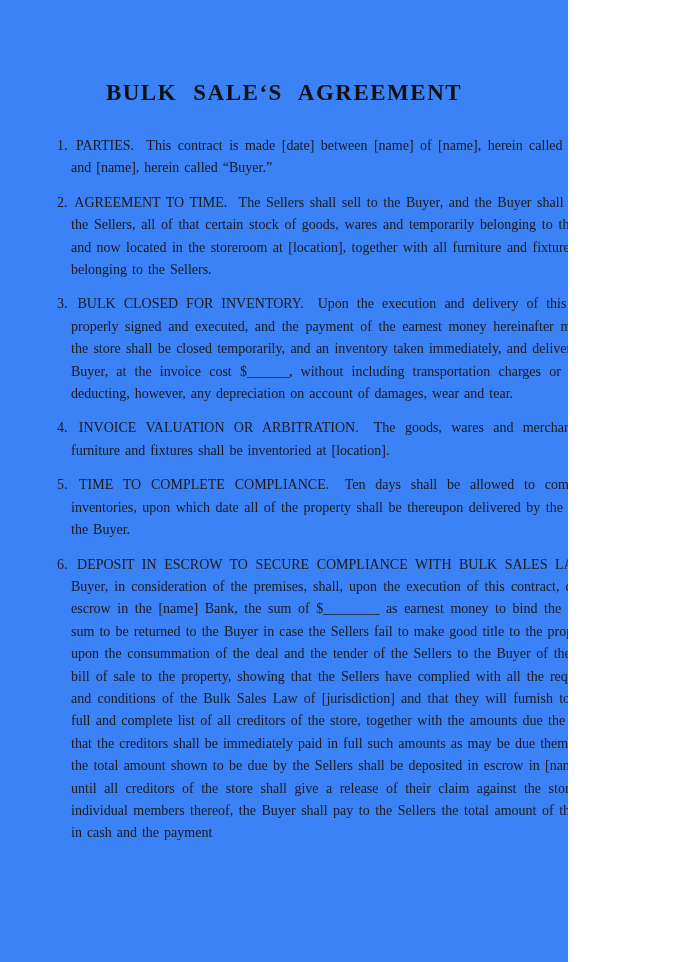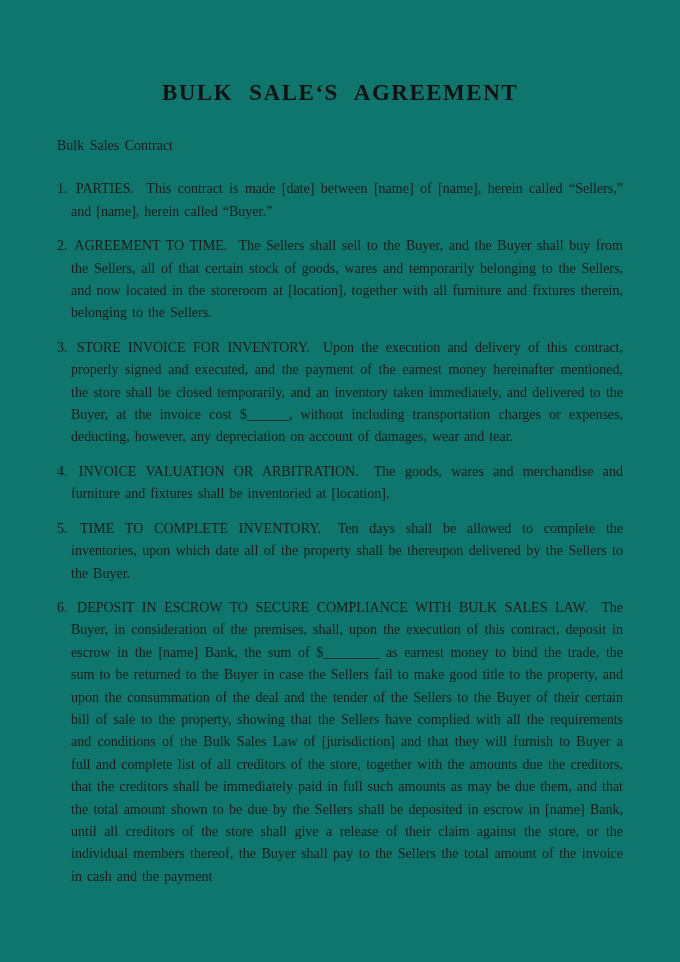--- a/index.html
+++ b/index.html
@@ -2,23 +2,23 @@
 <html><head>
 <meta charset="utf-8">
 <style>
   html, body {
     margin: 0;
     padding: 0;
     background: #ffffff;
   }
   .page {
     position: relative;
-    width: 680px;
+    width: 568px;
     height: 962px;
-    background: #0f766e;
+    background: #3b82f6;
     color: #1a1a1a;
     font-family: "Liberation Serif", "DejaVu Serif", serif;
     overflow: hidden;
     box-sizing: border-box;
     padding: 78px 57px 0 57px;
   }
   .doc-title {
     margin: 0 0 27px 0;
     text-align: center;
     font-size: 23px;
@@ -61,51 +61,50 @@
     display: inline;
   }
 </style>
 </head>
 <body>
 
 <div class="page">
 
   <h1 class="doc-title">BULK SALE‘S AGREEMENT</h1>
 
-  <p class="doc-subtitle">Bulk Sales Contract</p>
 
   <div class="clauses">
 
     <p class="clause">
       <span class="clause-number">1.</span>
       <span class="clause-heading">PARTIES.</span>
       <span class="clause-text">This contract is made [date] between [name] of [name], herein called “Sellers,” and [name], herein called “Buyer.”</span>
     </p>
 
     <p class="clause">
       <span class="clause-number">2.</span>
       <span class="clause-heading">AGREEMENT TO TIME.</span>
       <span class="clause-text">The Sellers shall sell to the Buyer, and the Buyer shall buy from the Sellers, all of that certain stock of goods, wares and temporarily belonging to the Sellers, and now located in the storeroom at [location], together with all furniture and fixtures therein, belonging to the Sellers.</span>
     </p>
 
     <p class="clause">
       <span class="clause-number">3.</span>
-      <span class="clause-heading">STORE INVOICE FOR INVENTORY.</span>
+      <span class="clause-heading">BULK CLOSED FOR INVENTORY.</span>
       <span class="clause-text">Upon the execution and delivery of this contract, properly signed and executed, and the payment of the earnest money hereinafter mentioned, the store shall be closed temporarily, and an inventory taken immediately, and delivered to the Buyer, at the invoice cost $______, without including transportation charges or expenses, deducting, however, any depreciation on account of damages, wear and tear.</span>
     </p>
 
     <p class="clause">
       <span class="clause-number">4.</span>
       <span class="clause-heading">INVOICE VALUATION OR ARBITRATION.</span>
       <span class="clause-text">The goods, wares and merchandise and furniture and fixtures shall be inventoried at [location].</span>
     </p>
 
     <p class="clause">
       <span class="clause-number">5.</span>
-      <span class="clause-heading">TIME TO COMPLETE INVENTORY.</span>
+      <span class="clause-heading">TIME TO COMPLETE COMPLIANCE.</span>
       <span class="clause-text">Ten days shall be allowed to complete the inventories, upon which date all of the property shall be thereupon delivered by the Sellers to the Buyer.</span>
     </p>
 
     <p class="clause">
       <span class="clause-number">6.</span>
       <span class="clause-heading">DEPOSIT IN ESCROW TO SECURE COMPLIANCE WITH BULK SALES LAW.</span>
       <span class="clause-text">The Buyer, in consideration of the premises, shall, upon the execution of this contract, deposit in escrow in the [name] Bank, the sum of $________ as earnest money to bind the trade, the sum to be returned to the Buyer in case the Sellers fail to make good title to the property, and upon the consummation of the deal and the tender of the Sellers to the Buyer of their certain bill of sale to the property, showing that the Sellers have complied with all the requirements and conditions of the Bulk Sales Law of [jurisdiction] and that they will furnish to Buyer a full and complete list of all creditors of the store, together with the amounts due the creditors, that the creditors shall be immediately paid in full such amounts as may be due them, and that the total amount shown to be due by the Sellers shall be deposited in escrow in [name] Bank, until all creditors of the store shall give a release of their claim against the store, or the individual members thereof, the Buyer shall pay to the Sellers the total amount of the invoice in cash and the payment</span>
     </p>
 
   </div>

